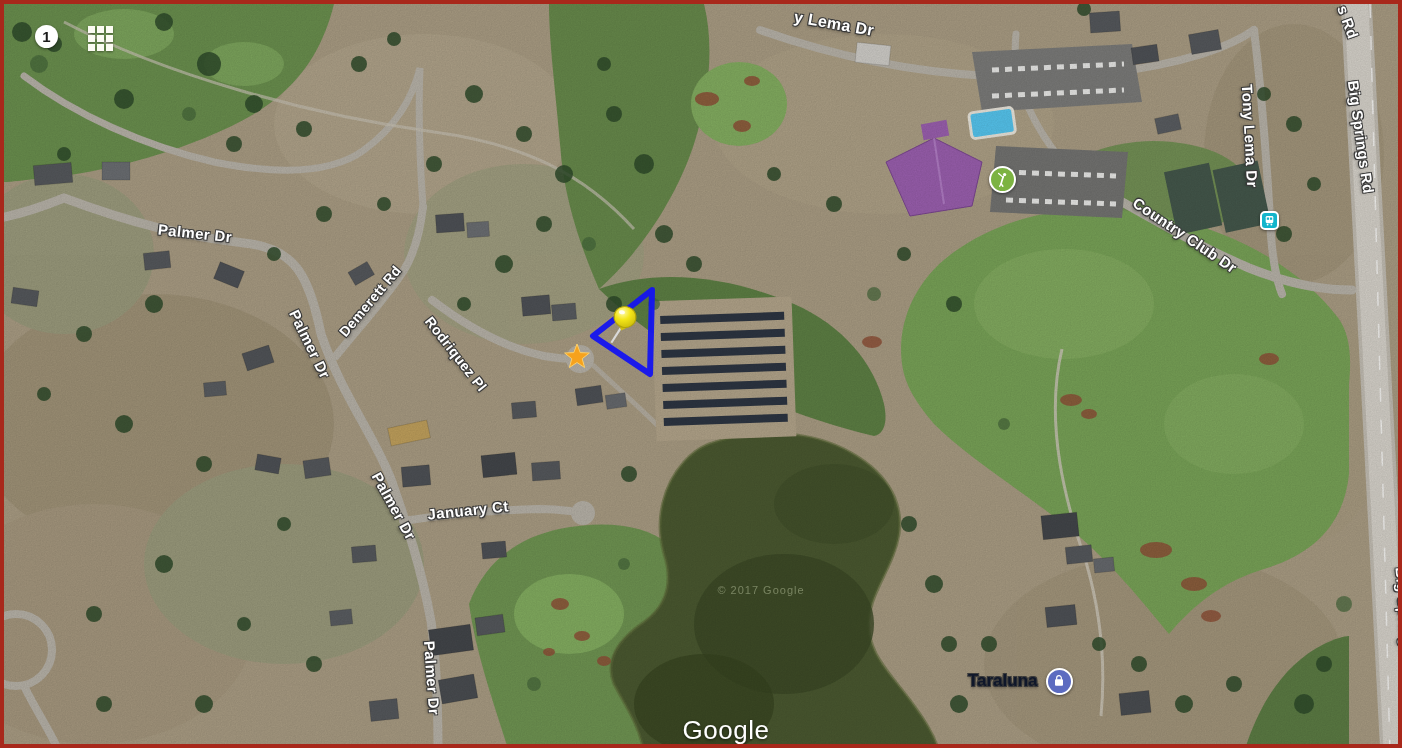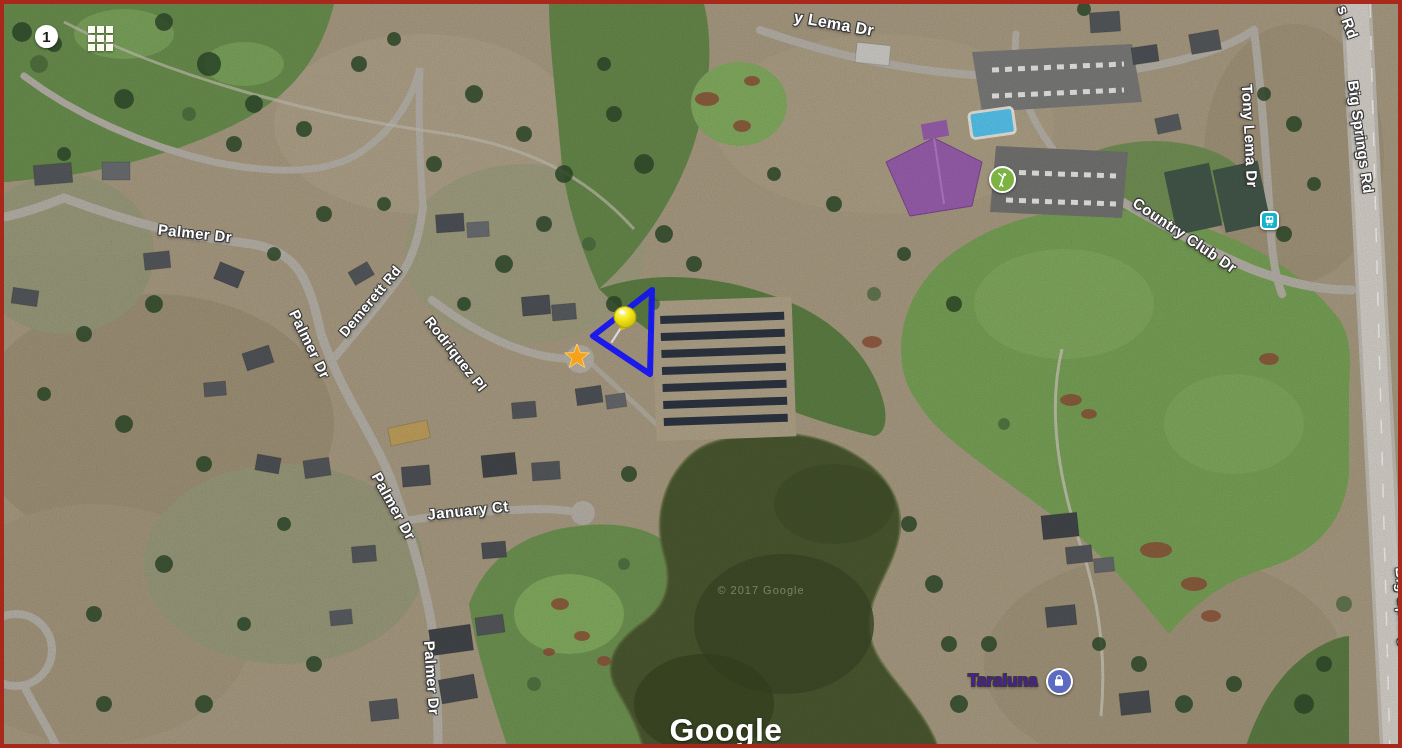--- a/index.html
+++ b/index.html
@@ -9,30 +9,30 @@
   svg.vector{position:absolute;left:0;top:0;z-index:5;pointer-events:none;}
   .maplabel{position:absolute;z-index:3;color:#fff;font-weight:700;white-space:nowrap;letter-spacing:.4px;
      text-shadow:-1px -1px 0 #3a3a3a,1px -1px 0 #3a3a3a,-1px 1px 0 #3a3a3a,1px 1px 0 #3a3a3a,0 2px 3px rgba(0,0,0,.45);}
   .maplabel.under{z-index:1;}
   .address{position:absolute;left:360px;top:329px;width:210px;z-index:6;color:#fff;font-size:24px;line-height:30px;
      font-weight:400;text-align:center;white-space:nowrap;
      text-shadow:-2px -1px 0 #3c3c3c,2px -1px 0 #3c3c3c,-2px 2px 0 #3c3c3c,2px 2px 0 #3c3c3c,0 2px 4px rgba(0,0,0,.55);}
   .poi{position:absolute;z-index:7;display:flex;align-items:center;justify-content:center;
      border:2px solid #fff;box-shadow:0 1px 3px rgba(0,0,0,.5);box-sizing:border-box;}
   .poi svg{display:block;}
-  .poilabel{position:absolute;z-index:7;color:#4c1d95;font-weight:700;font-size:17px;white-space:nowrap;
+  .poilabel{position:absolute;z-index:7;color:#0f172a;font-weight:700;font-size:17px;white-space:nowrap;
      text-shadow:-1px -1px 0 #3a3a3a,1px -1px 0 #3a3a3a,-1px 1px 0 #3a3a3a,1px 1px 0 #3a3a3a,0 2px 3px rgba(0,0,0,.45);}
   .badge{position:absolute;left:31px;top:21px;width:23px;height:23px;border-radius:50%;background:#fff;z-index:9;
      color:#1c1c1c;font-size:15px;font-weight:700;display:flex;align-items:center;justify-content:center;
      box-shadow:0 1px 3px rgba(0,0,0,.45);}
   .gridicon{position:absolute;left:84px;top:22px;width:25px;height:25px;z-index:9;display:grid;
      grid-template-columns:repeat(3,1fr);grid-template-rows:repeat(3,1fr);gap:2px;filter:drop-shadow(0 1px 1px rgba(0,0,0,.4));}
   .gridicon span{background:#fbfbf2;display:block;}
   .gwm{position:absolute;left:722px;top:726px;transform:translate(-50%,-50%);z-index:8;color:#fff;
-     font-size:32px;font-weight:700;letter-spacing:.5px;text-shadow:0 1px 3px rgba(0,0,0,.6);}
+     font-size:26px;font-weight:400;letter-spacing:.5px;text-shadow:0 1px 3px rgba(0,0,0,.6);}
   .cpy{position:absolute;left:757px;top:542px;transform:translate(-50%,-50%);z-index:2;
      color:rgba(175,185,150,.55);font-size:11px;letter-spacing:1px;margin-top:44px;}
 </style>
 </head>
 <body>
 
 <div class="stage">
 
   <svg class="terrain" width="1402" height="748" viewBox="0 0 1402 748">
     <defs>

